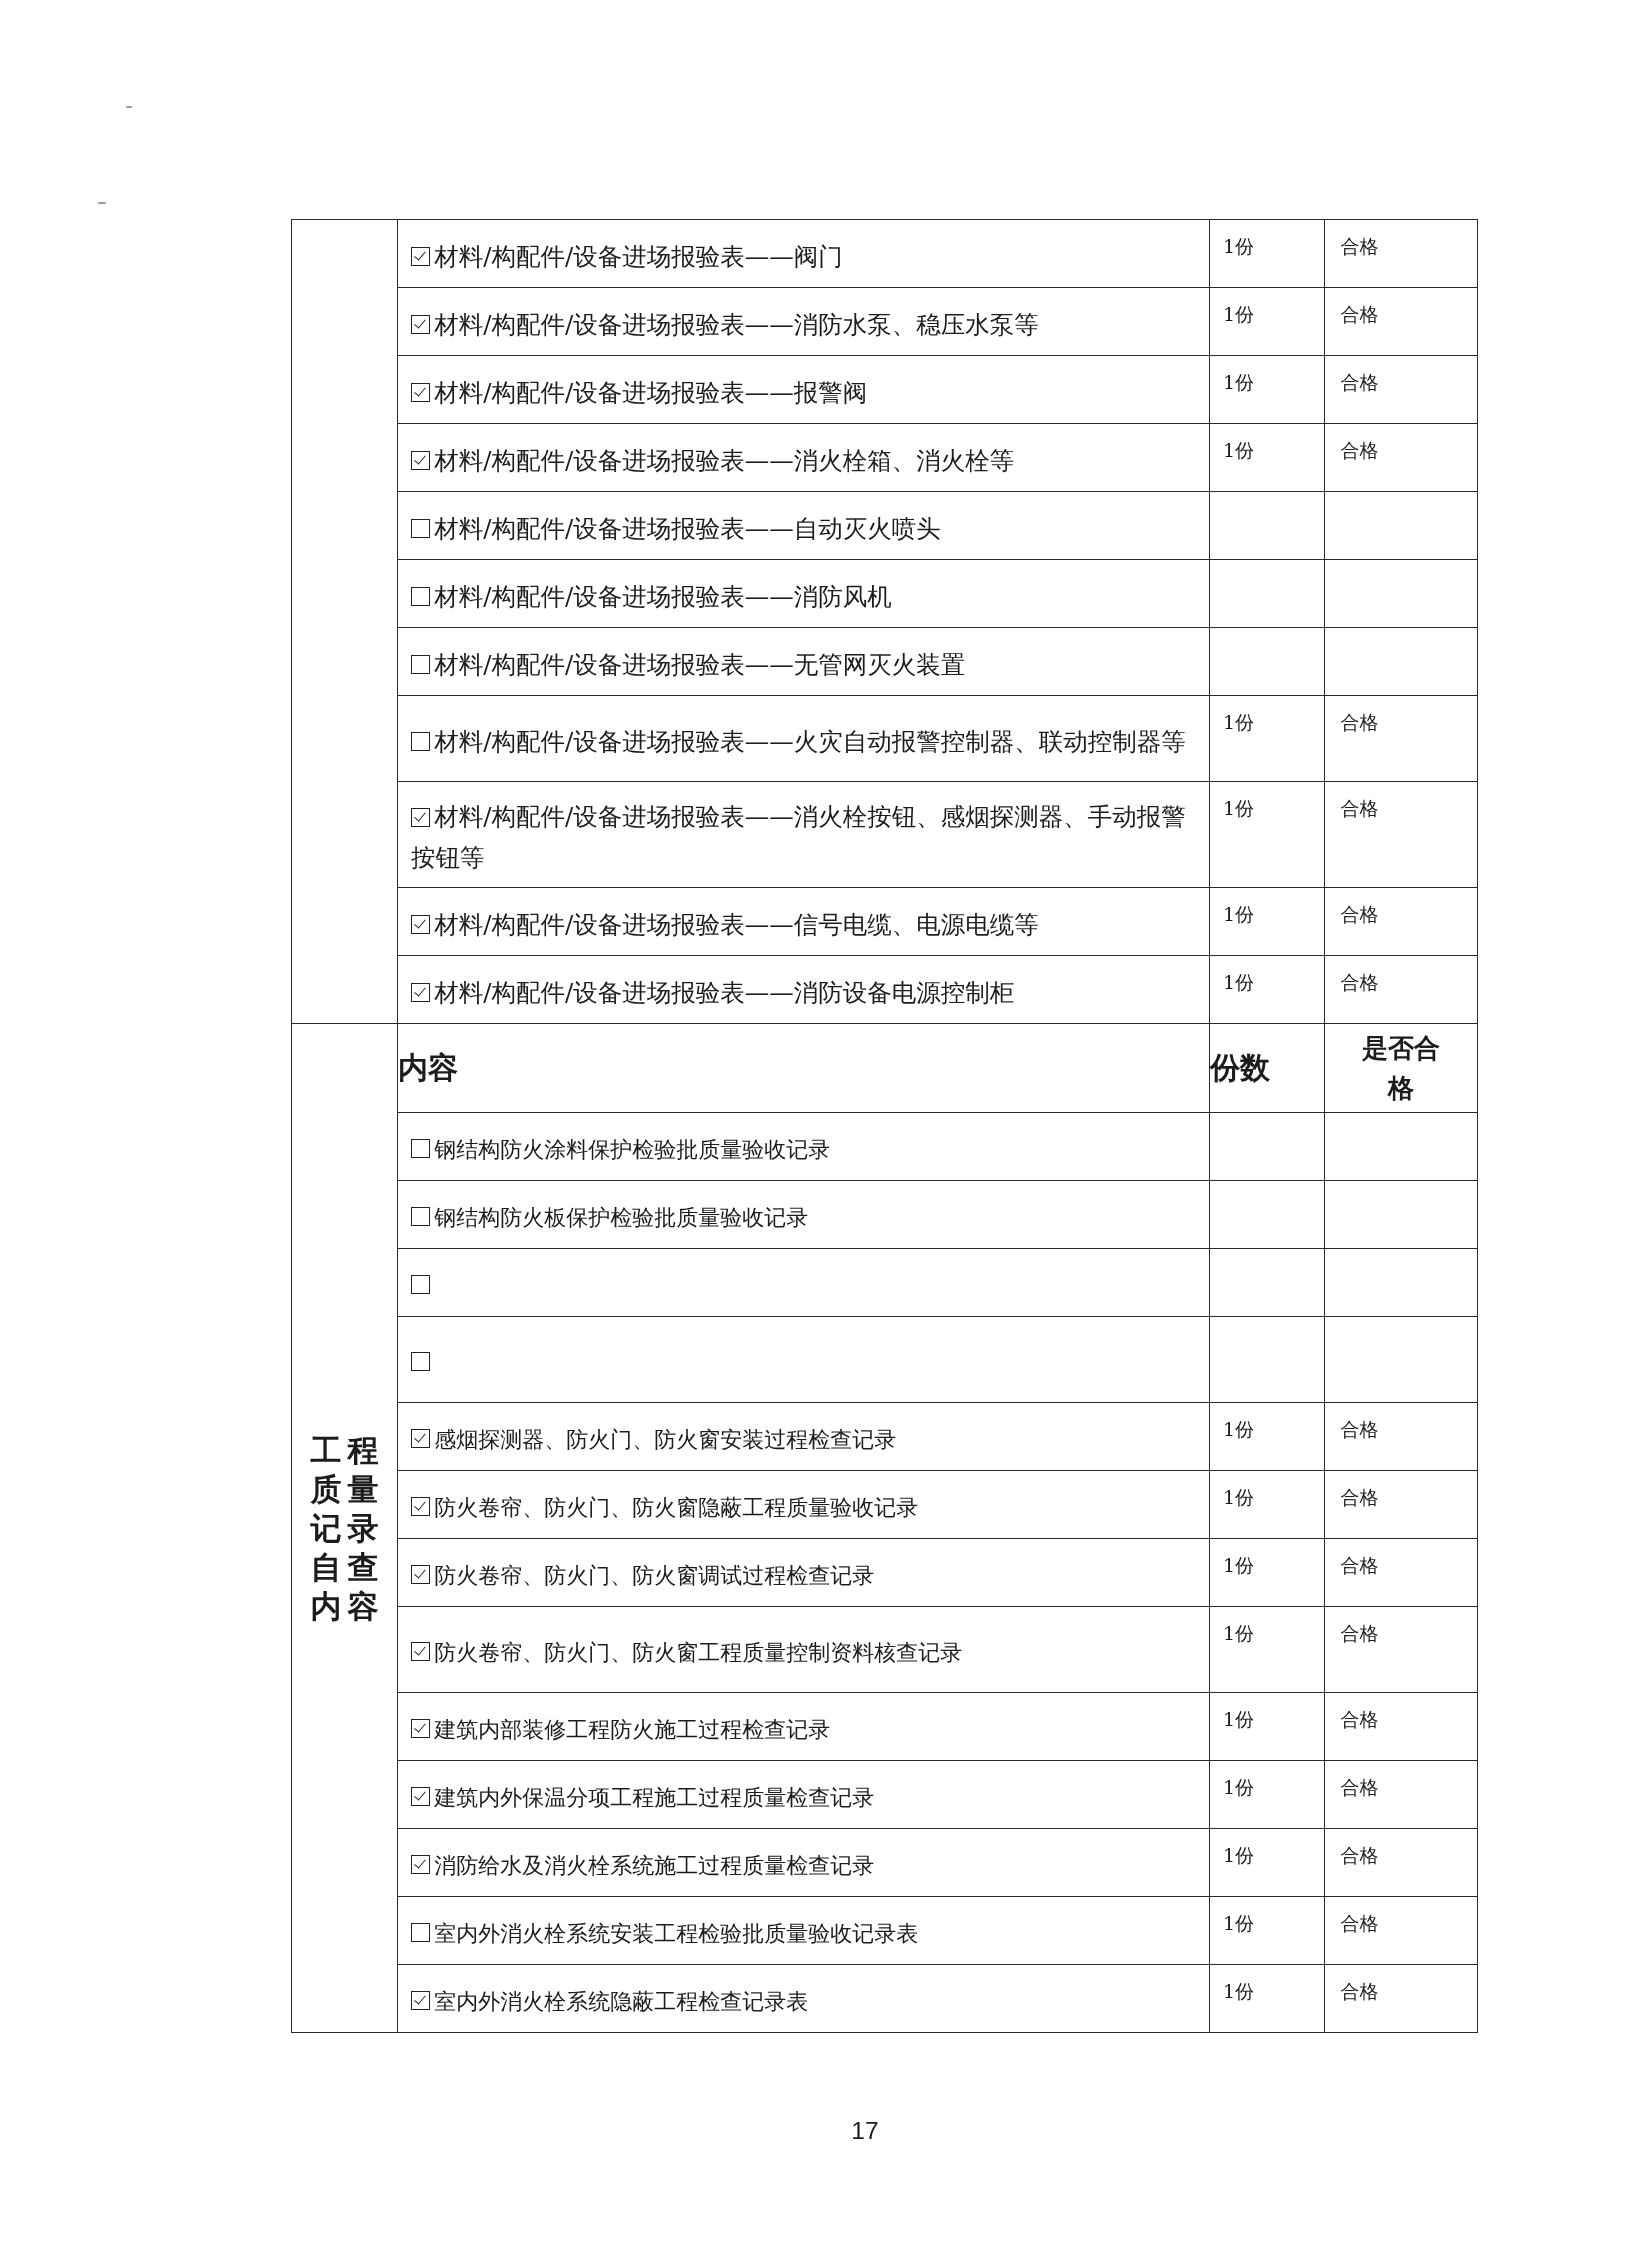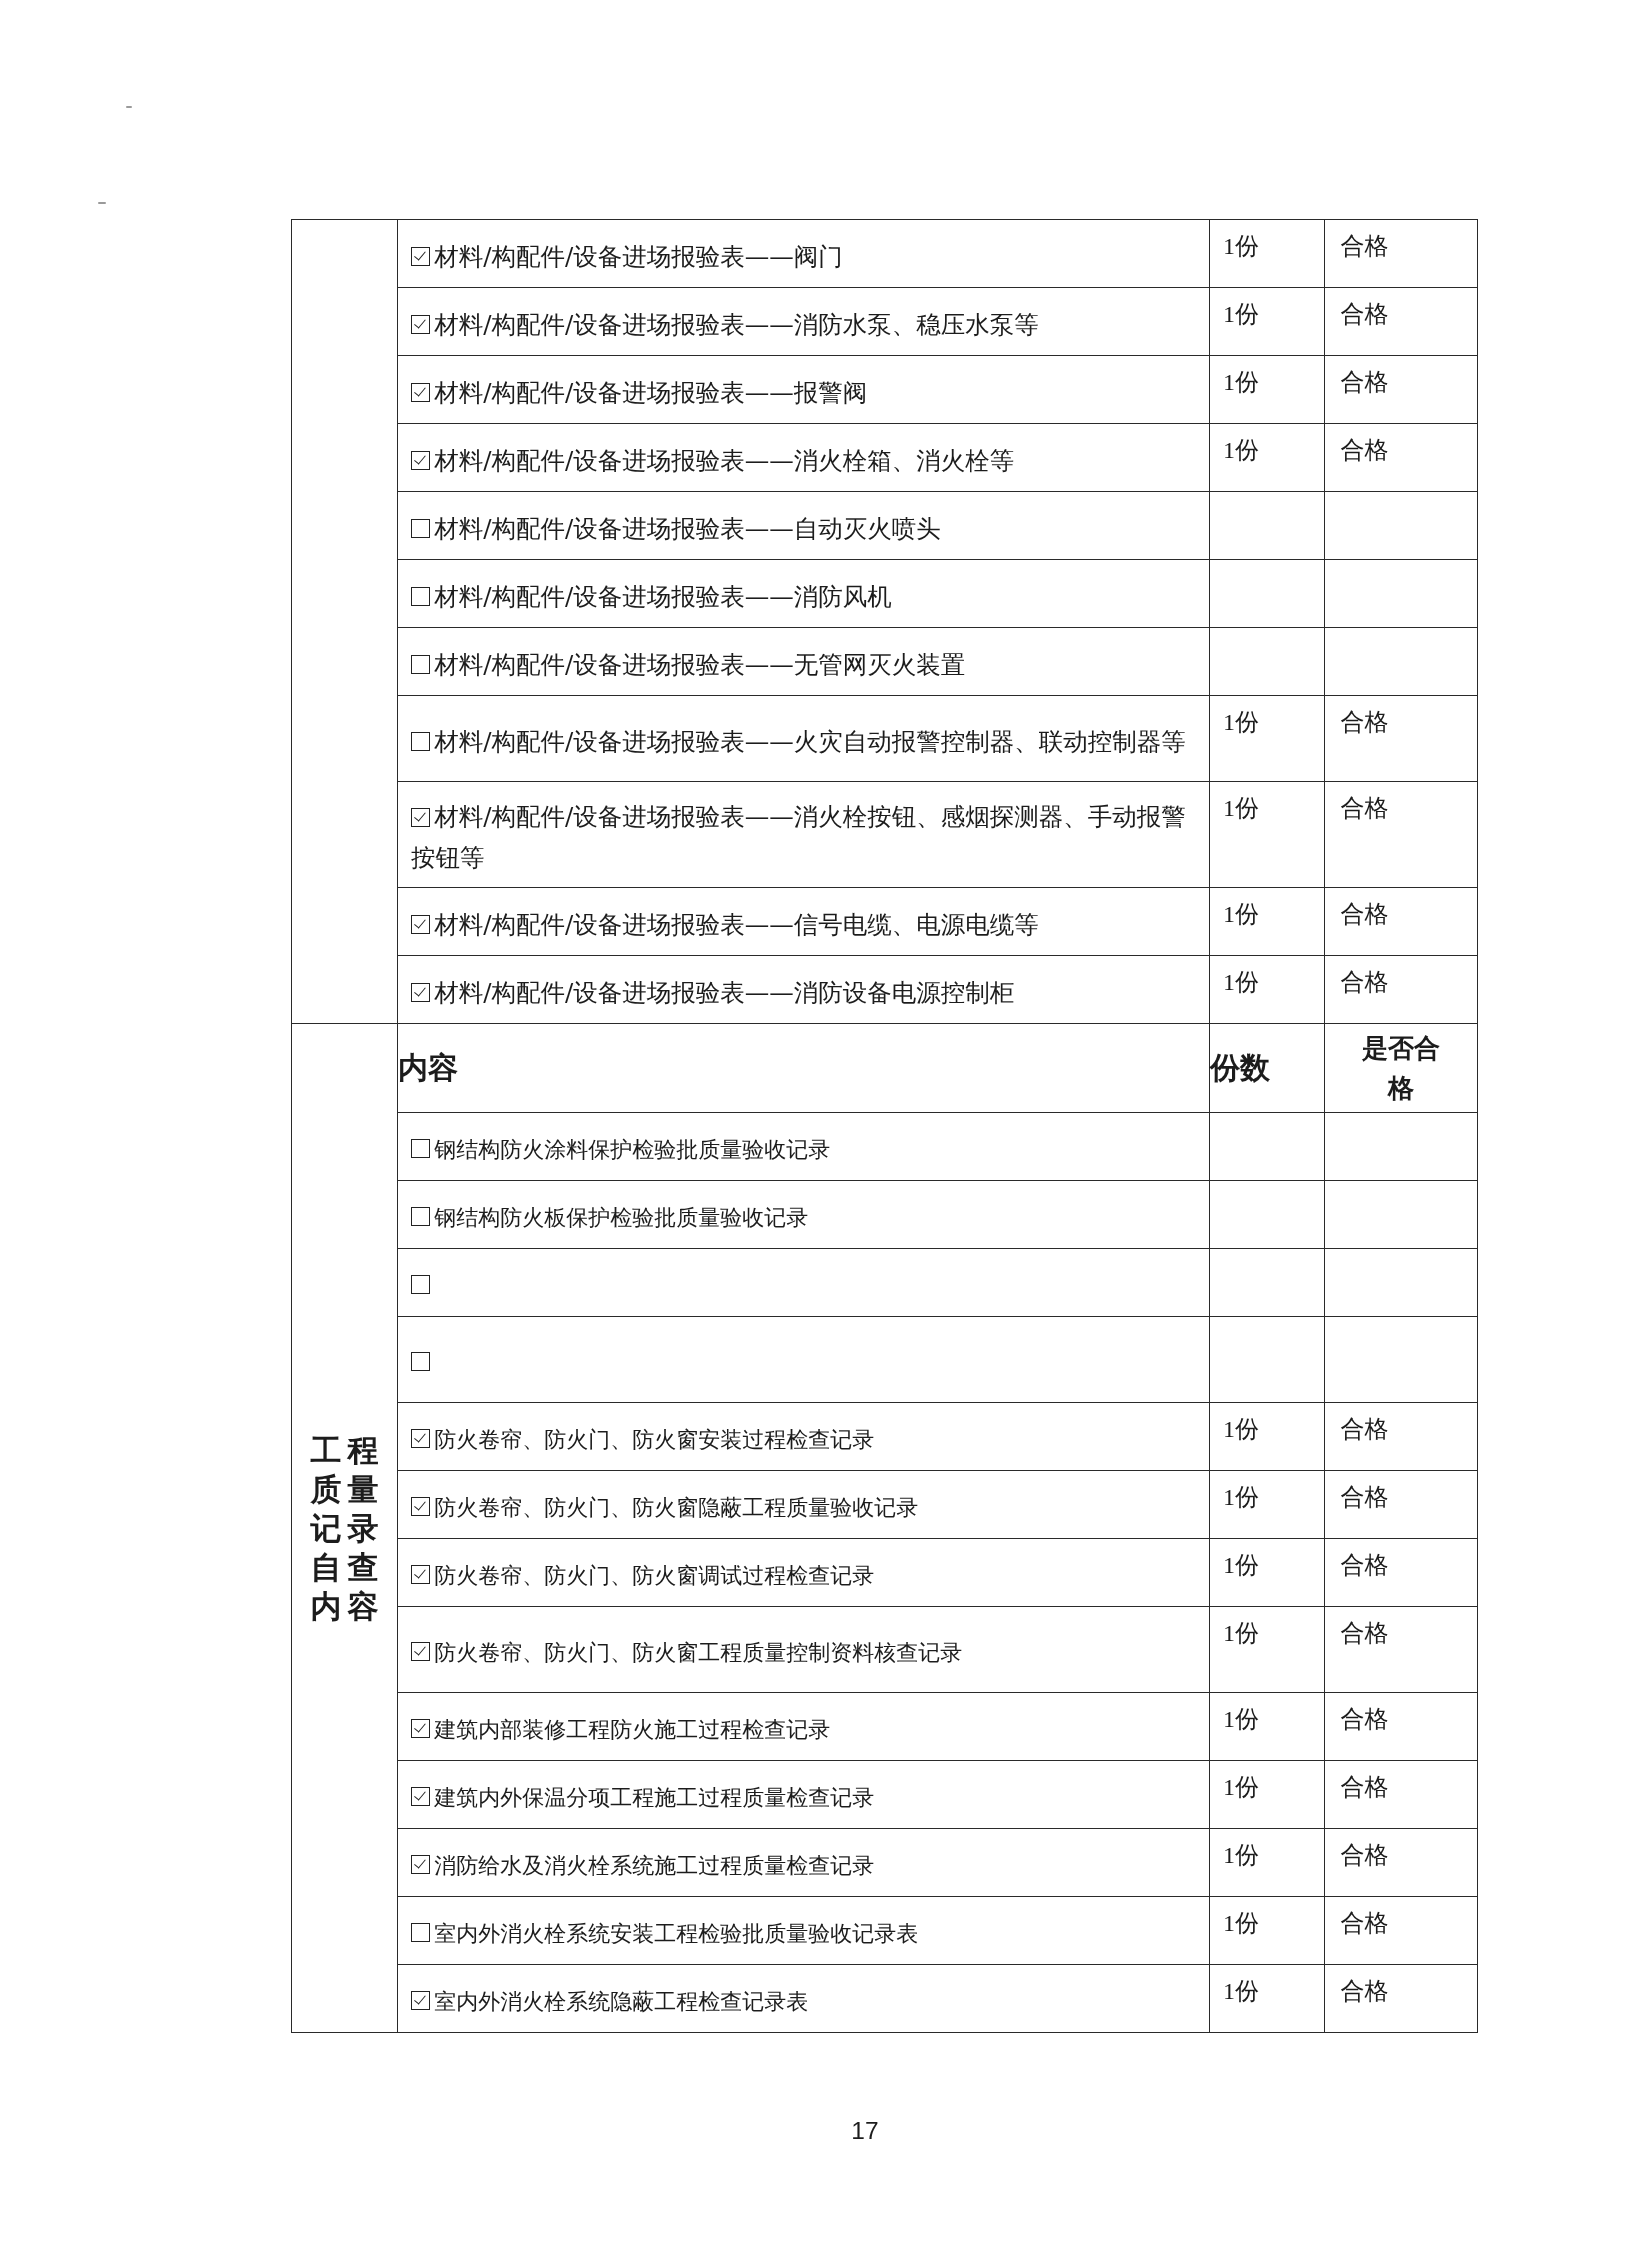--- a/index.html
+++ b/index.html
@@ -17,21 +17,21 @@
   table.form td {
     border: 1.9px solid #2a2a2a; vertical-align: top; padding: 0;
   }
   col.c-left { width: 106px; }
   col.c-content { width: 812px; }
   col.c-count { width: 115px; }
   col.c-pass { width: 153px; }
 
   .content-cell { padding: 14px 10.3px 9px 13px !important; font-size: 22px; line-height: 41px; vertical-align: middle !important; }
   .content-cell.small { font-size: 24.5px; }
-  .count-cell, .pass-cell { font-size: 24px; line-height: 32px; padding: 10.3px 0 0 13px !important; font-family: Liberation Serif, serif; }
+  .count-cell, .pass-cell { font-size: 19px; line-height: 32px; padding: 10.3px 0 0 13px !important; }
   .pass-cell { padding-left: 15.5px !important; }
   .row-h1 { height: 68px; }
   .row-h2 { height: 86px; }
 
   .box {
     display: inline-block; width: 19.3px; height: 19.3px; border: 1.9px solid #222;
     box-sizing: border-box; margin-right: 3.9px; position: relative; top: 1.9px;
   }
   .box.checked::after {
     content: ""; position: absolute; left: 4.5px; top: 1.3px; width: 5.2px; height: 9.7px;
@@ -163,21 +163,21 @@
         <td class="content-cell"><span class="box"></span></td>
         <td class="count-cell"></td>
         <td class="pass-cell"></td>
       </tr>
       <tr class="row-h2">
         <td class="content-cell"><span class="box"></span></td>
         <td class="count-cell"></td>
         <td class="pass-cell"></td>
       </tr>
       <tr class="row-h1">
-        <td class="content-cell"><span class="box checked"></span><span>防火卷帘、防火门、防火窗安装过程检查记录</span></td>
+        <td class="content-cell"><span class="box checked"></span><span>感烟探测器、防火门、防火窗安装过程检查记录</span></td>
         <td class="count-cell">1份</td>
         <td class="pass-cell">合格</td>
       </tr>
       <tr class="row-h1">
         <td class="content-cell"><span class="box checked"></span><span>防火卷帘、防火门、防火窗隐蔽工程质量验收记录</span></td>
         <td class="count-cell">1份</td>
         <td class="pass-cell">合格</td>
       </tr>
       <tr class="row-h1">
         <td class="content-cell"><span class="box checked"></span><span>防火卷帘、防火门、防火窗调试过程检查记录</span></td>

